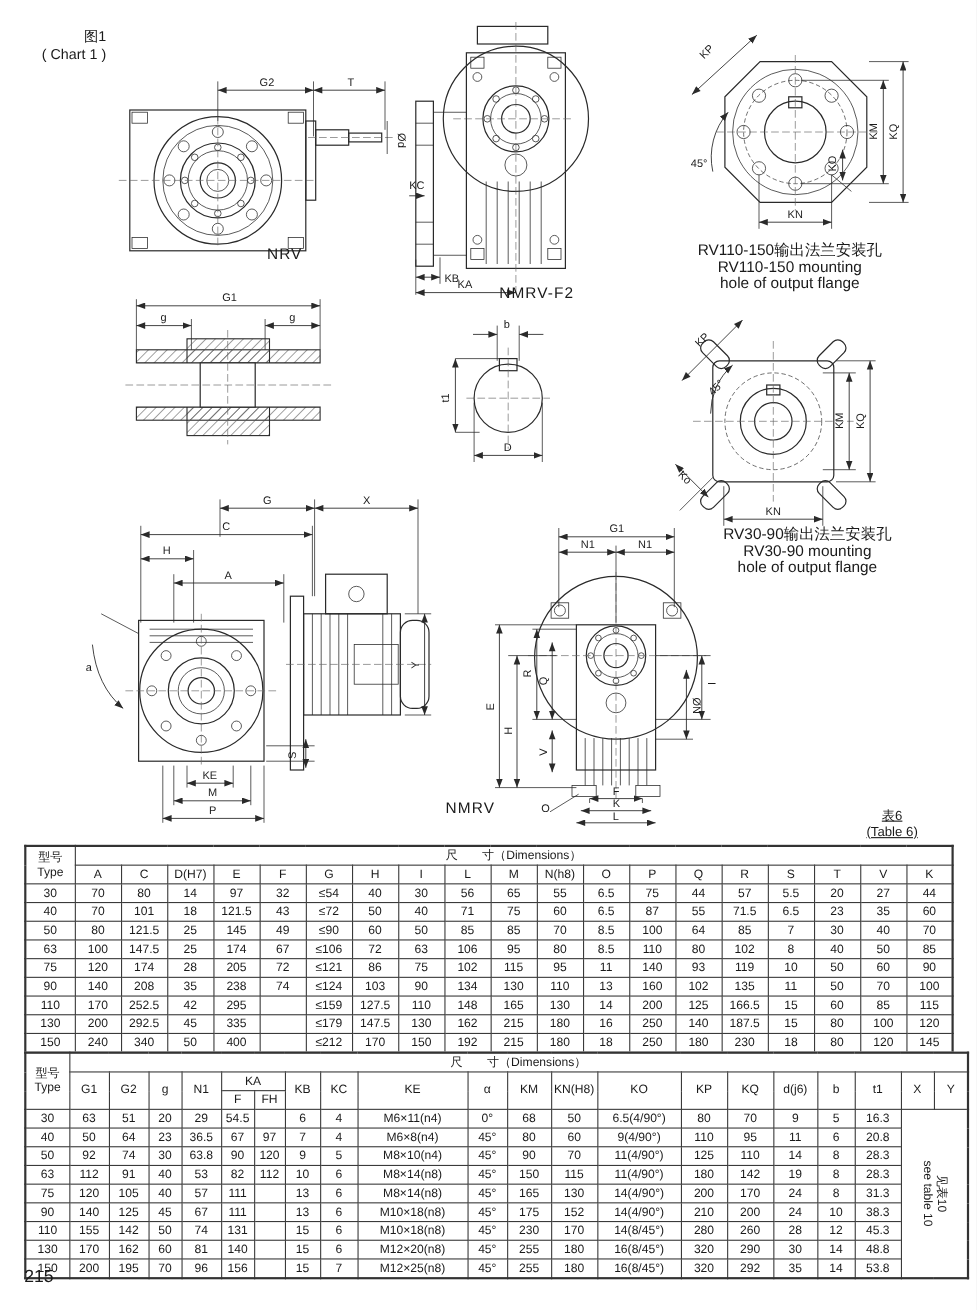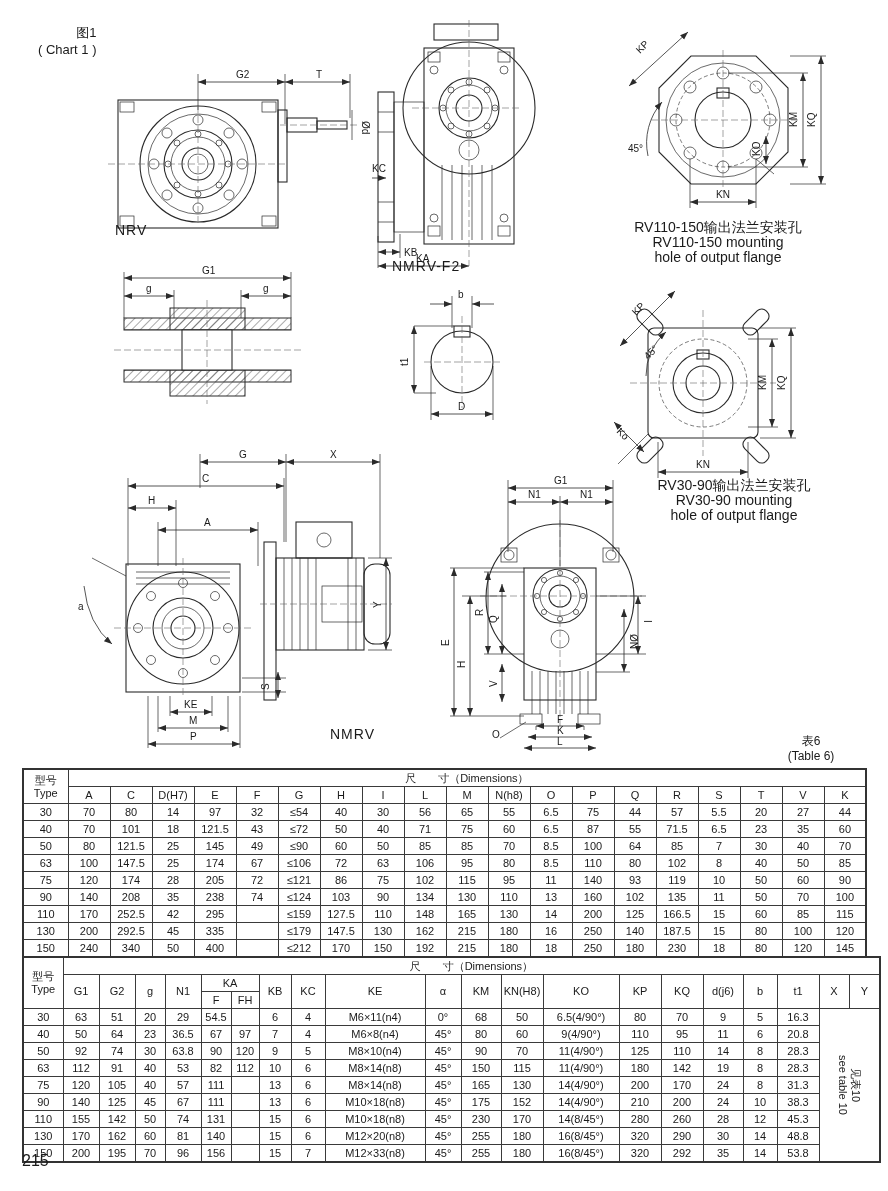--- a/index.html
+++ b/index.html
@@ -1,23 +1,23 @@
 <!DOCTYPE html>
 <html><head>
 <meta charset="utf-8">
 <style>
   html,body{margin:0;padding:0;background:#e8e8e8;}
   .sheet{position:relative;width:888px;height:1191px;background:#ffffff;overflow:hidden;
          font-family:"Liberation Sans","DejaVu Sans",sans-serif;color:#1a1a1a;}
   .abs{position:absolute;}
   .lbl{font-size:13px;line-height:17px;}
-  .cap{font-size:14px;letter-spacing:1px;text-align:left;}
+  .cap{font-size:14px;letter-spacing:1px;text-align:right;}
   .smallcap{font-size:14px;line-height:15px;text-align:center;}
   .pageno{font-size:16px;}
-  .t6{font-size:12px;text-align:center;line-height:15px;}
+  .t6{font-size:12px;text-align:center;line-height:15px;text-decoration:underline;}
   table{border-collapse:collapse;table-layout:fixed;background:#fff;}
   #t1,#t2{border:2px solid #333;}
   th,td{border:1px solid #3a3a3a;font-size:11px;font-weight:normal;text-align:center;
         padding:0;height:16px;line-height:13px;white-space:nowrap;overflow:hidden;}
   #t2 td{height:16px;}
   .xy{position:relative;}
   .vtext{position:absolute;left:50%;top:50%;transform:translate(-50%,-50%) rotate(90deg);
          white-space:nowrap;font-size:11px;line-height:13px;text-align:center;}
   .vtext span{display:block;}
   svg{position:absolute;overflow:visible;}
@@ -941,21 +941,21 @@
         <tr>
           <td>150</td>
           <td>200</td>
           <td>195</td>
           <td>70</td>
           <td>96</td>
           <td>156</td>
           <td></td>
           <td>15</td>
           <td>7</td>
-          <td>M12×33(n8)</td>
+          <td>M12×25(n8)</td>
           <td>45°</td>
           <td>255</td>
           <td>180</td>
           <td>16(8/45°)</td>
           <td>320</td>
           <td>292</td>
           <td>35</td>
           <td>14</td>
           <td>53.8</td>
         </tr>

